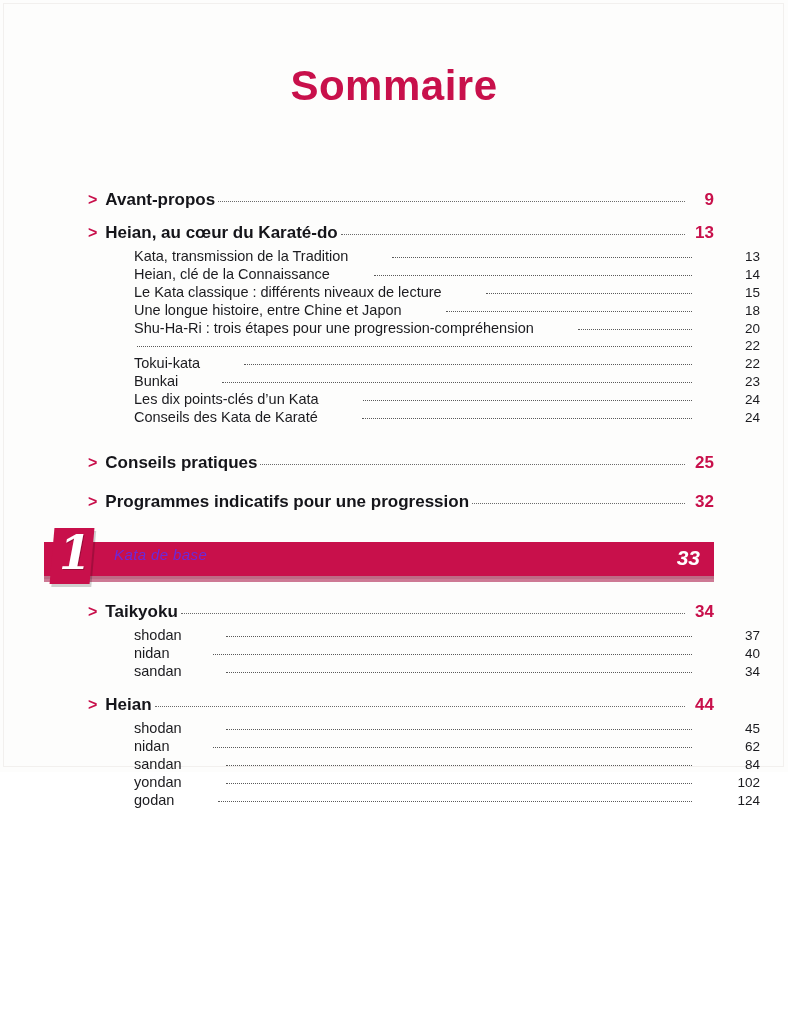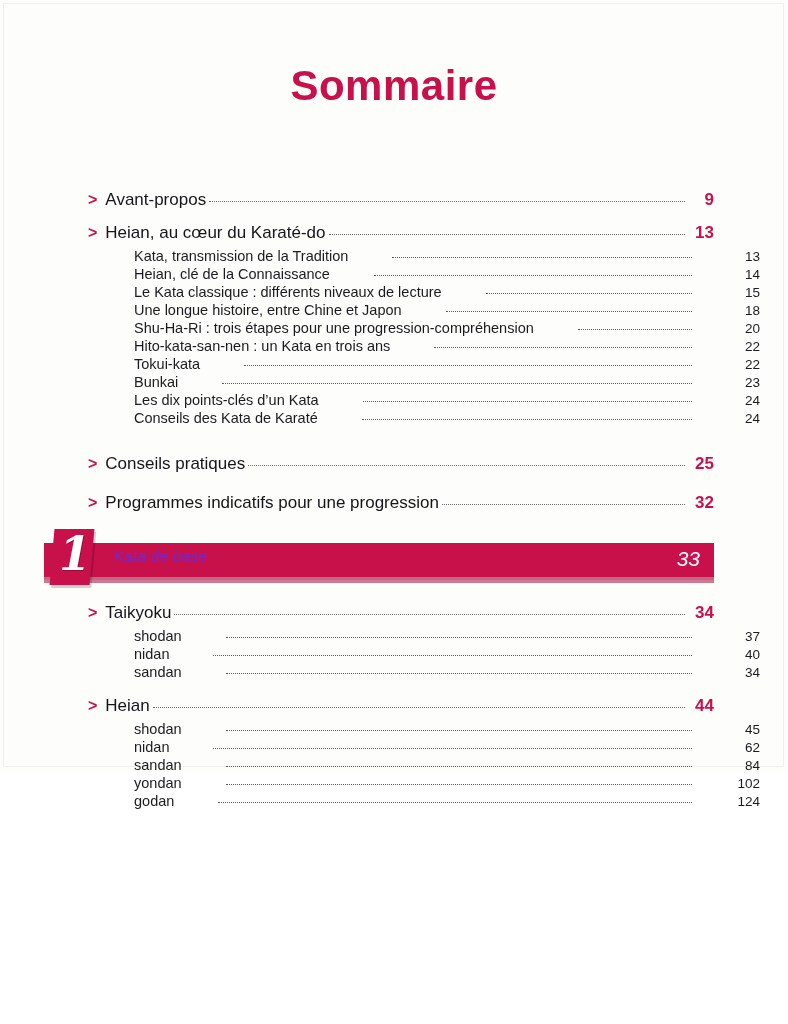--- a/index.html
+++ b/index.html
@@ -71,21 +71,21 @@
   }
   .lvl1 .arrow {
     color: #c8104b;
     font-weight: 700;
     font-size: 16px;
     margin-right: 8px;
     line-height: 1;
   }
   .lvl1 .label {
     font-size: 17px;
-    font-weight: 400;
+    font-weight: 700;
     color: #15151a;
     white-space: nowrap;
   }
   .lvl1 .page-num {
     font-size: 17px;
     font-weight: 700;
     color: #c8104b;
     white-space: nowrap;
     min-width: 26px;
     text-align: right;
@@ -183,21 +183,21 @@
     font-style: italic;
     letter-spacing: 0.4px;
     z-index: 3;
   }
   .banner-page {
     position: absolute;
     right: 14px;
     top: 8px;
     color: #ffffff;
     font-size: 21px;
-    font-weight: 400;
+    font-weight: 700;
     font-style: italic;
     z-index: 3;
   }
 </style>
 </head>
 <body>
 
 <div class="page">
 
   <div class="doc-title">Sommaire</div>
@@ -240,21 +240,20 @@
         <span class="label">Une longue histoire, entre Chine et Japon</span>
         <span class="leader"></span>
         <span class="page-num">18</span>
       </div>
       <div class="row lvl2">
         <span class="label">Shu-Ha-Ri : trois étapes pour une progression-compréhension</span>
         <span class="leader"></span>
         <span class="page-num">20</span>
       </div>
       <div class="row lvl2">
-        <span class="label">Hito-kata-san-nen : un Kata en trois ans</span>
         <span class="leader"></span>
         <span class="page-num">22</span>
       </div>
       <div class="row lvl2">
         <span class="label">Tokui-kata</span>
         <span class="leader"></span>
         <span class="page-num">22</span>
       </div>
       <div class="row lvl2">
         <span class="label">Bunkai</span>

